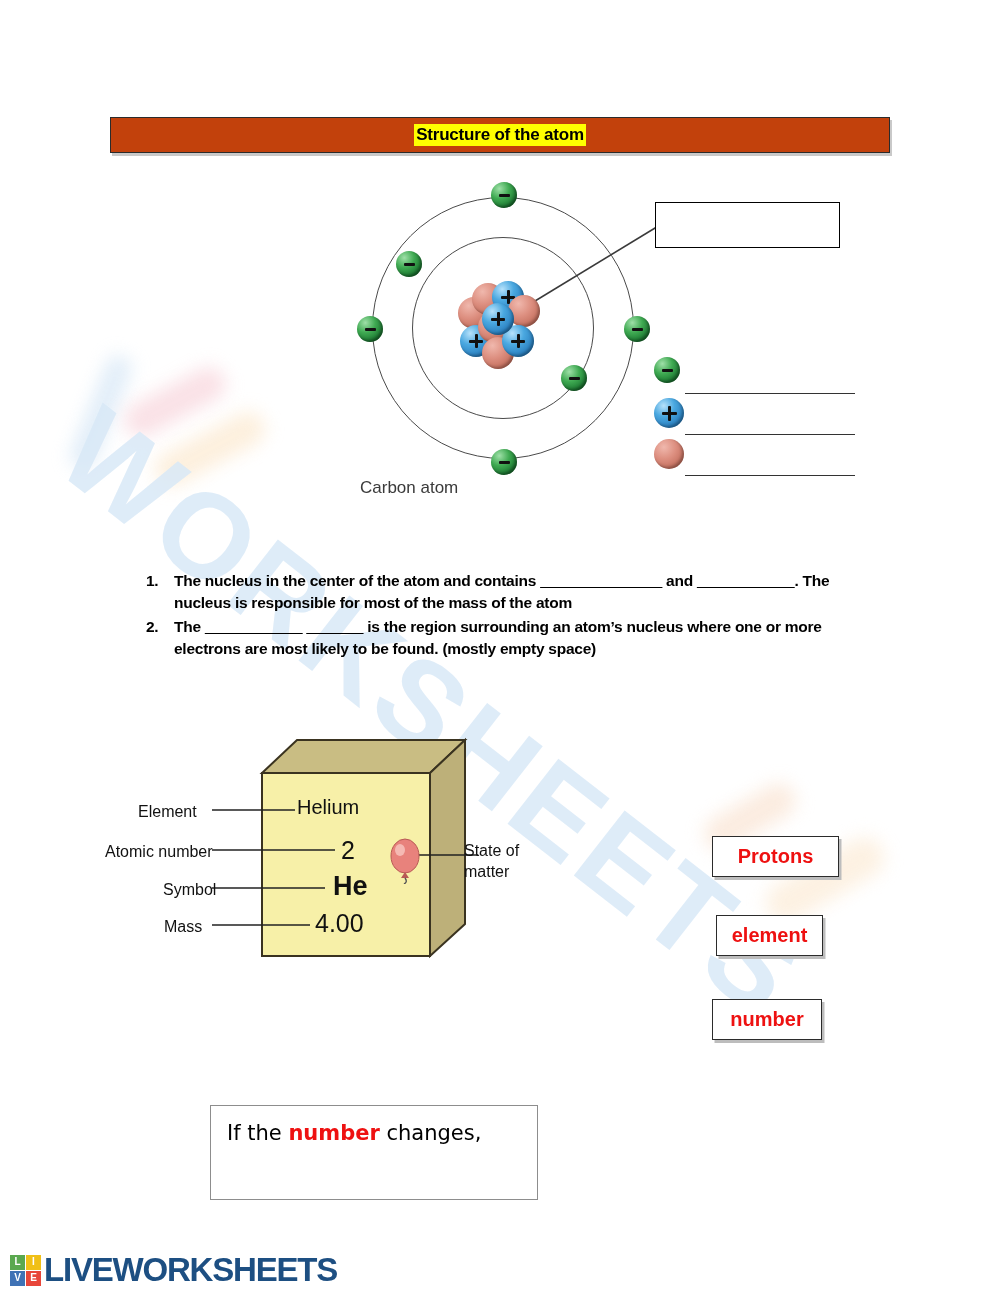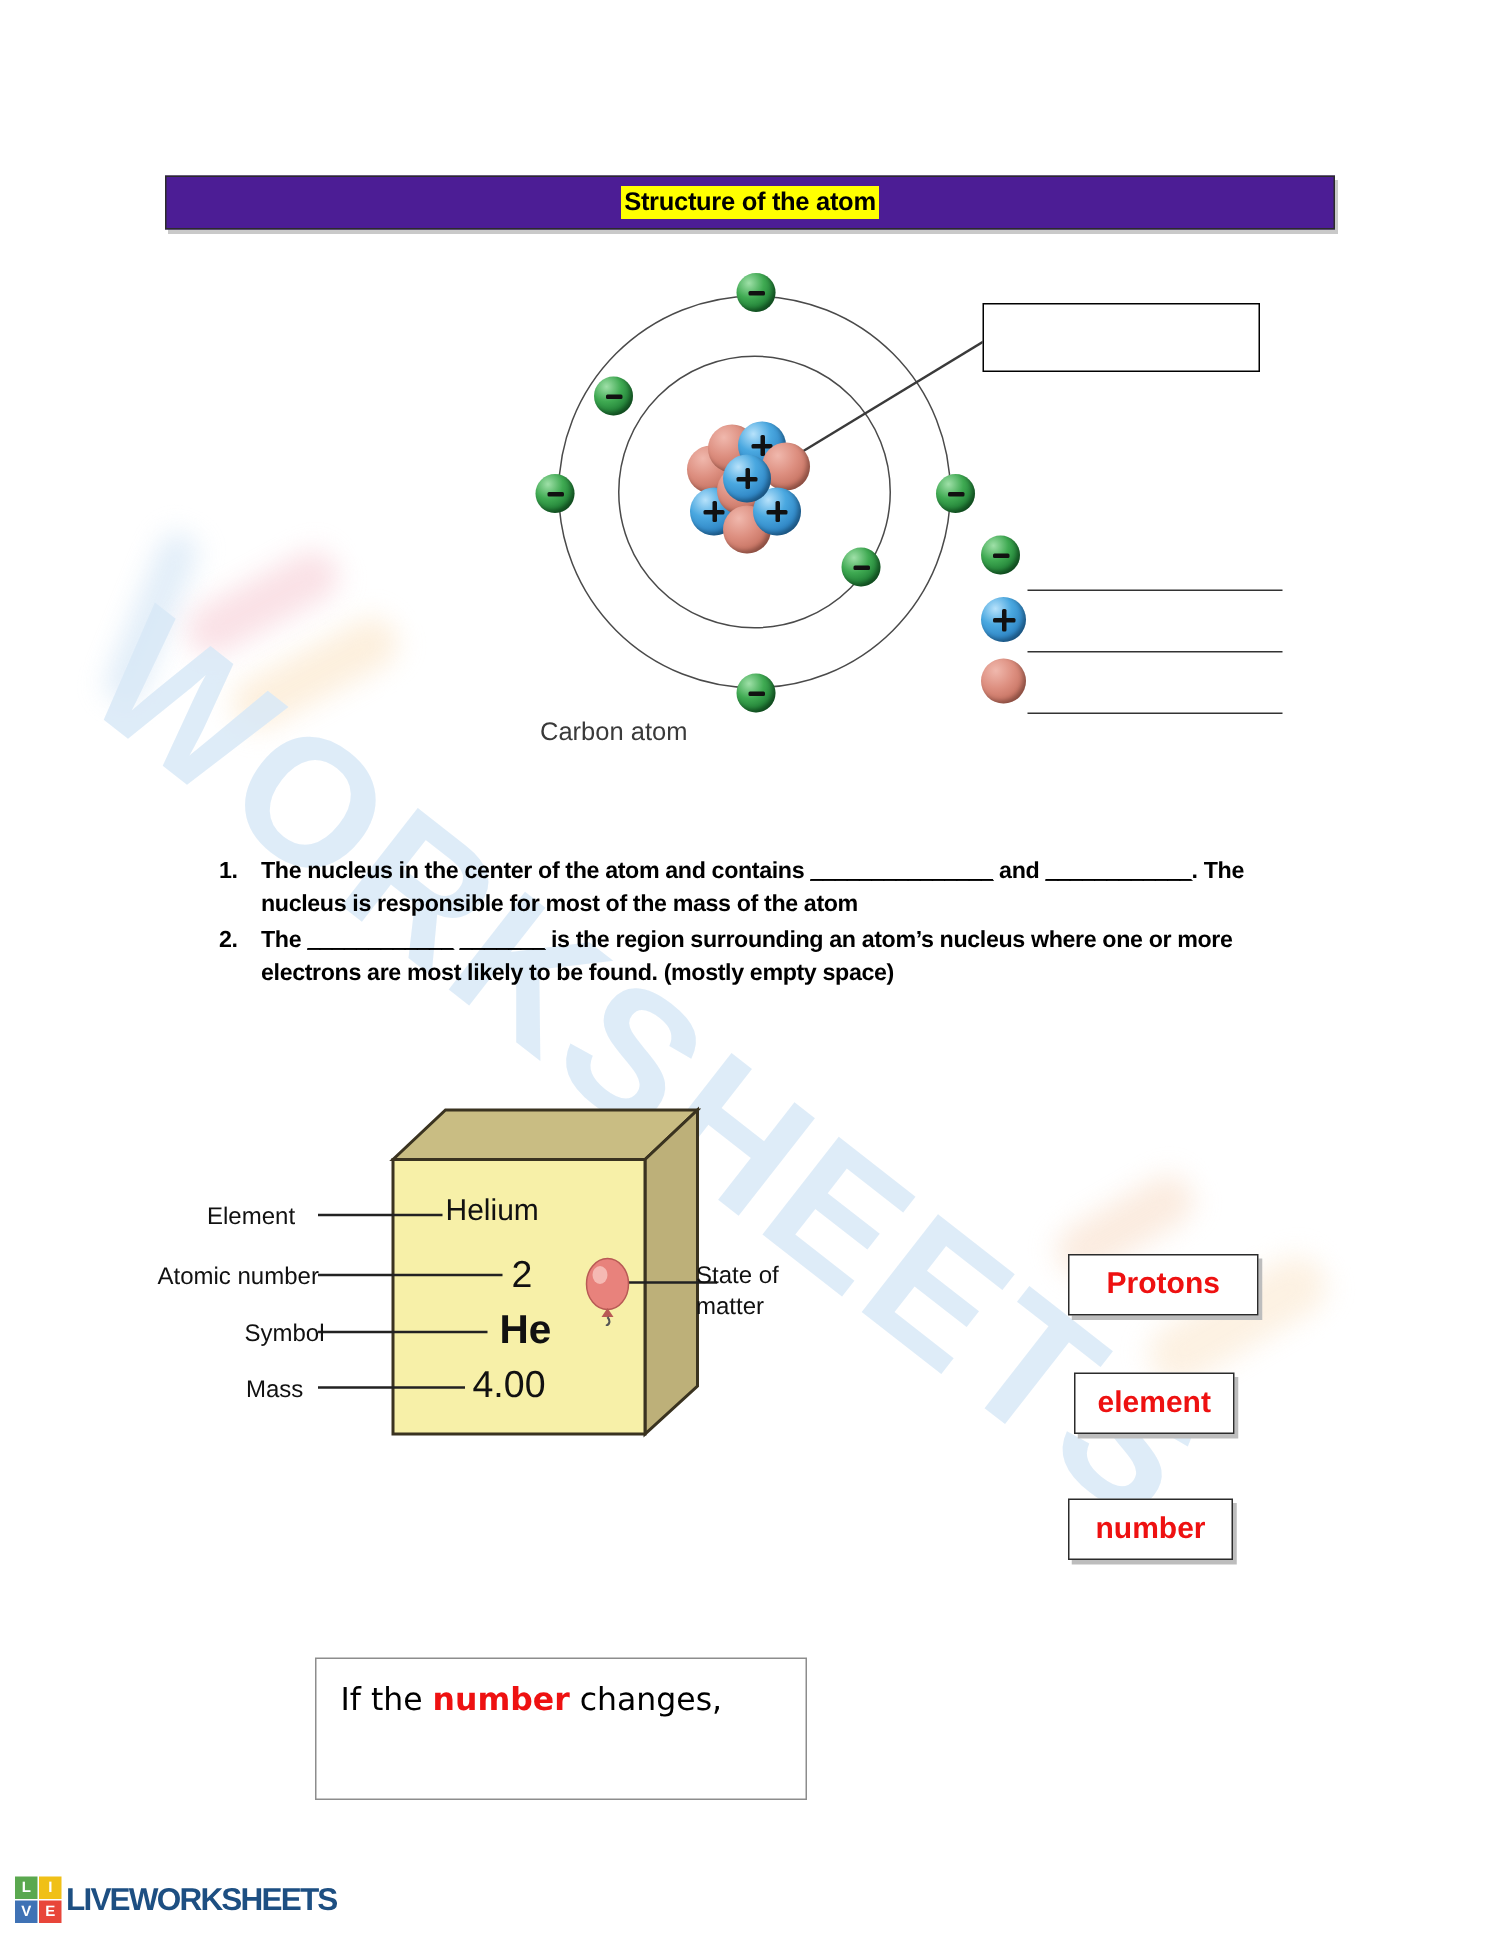--- a/index.html
+++ b/index.html
@@ -52,21 +52,21 @@
 
   
   #title-box {
     position: absolute;
     left: 110px;
     top: 117px;
     width: 780px;
     height: 36px;
     border: 1.5px solid #2b2b2b;
     box-shadow: 2px 3px 0 #c9c9c9;
-    background: #4c1d95;
+    background: #c2410c;
     display: flex;
     align-items: center;
     justify-content: center;
     box-sizing: border-box;
   }
   #title-text {
     font-family: "Liberation Sans", sans-serif;
     font-size: 17px;
     font-weight: 700;
     background: #ffff00;
@@ -281,21 +281,21 @@
     font-size: 10px;
     font-weight: 700;
     line-height: 1;
   }
   .t-l { background: #5aa84f; }
   .t-i { background: #f0c017; }
   .t-v { background: #3f72b5; }
   .t-e { background: #e8463a; }
   #logo-word {
     font-family: "Liberation Sans", sans-serif;
-    font-size: 21px;
+    font-size: 33px;
     font-weight: 700;
     color: #1d4f82;
     letter-spacing: -1.2px;
   }
 </style>
 </head>
 <body>
 
 <div id="page">
 

